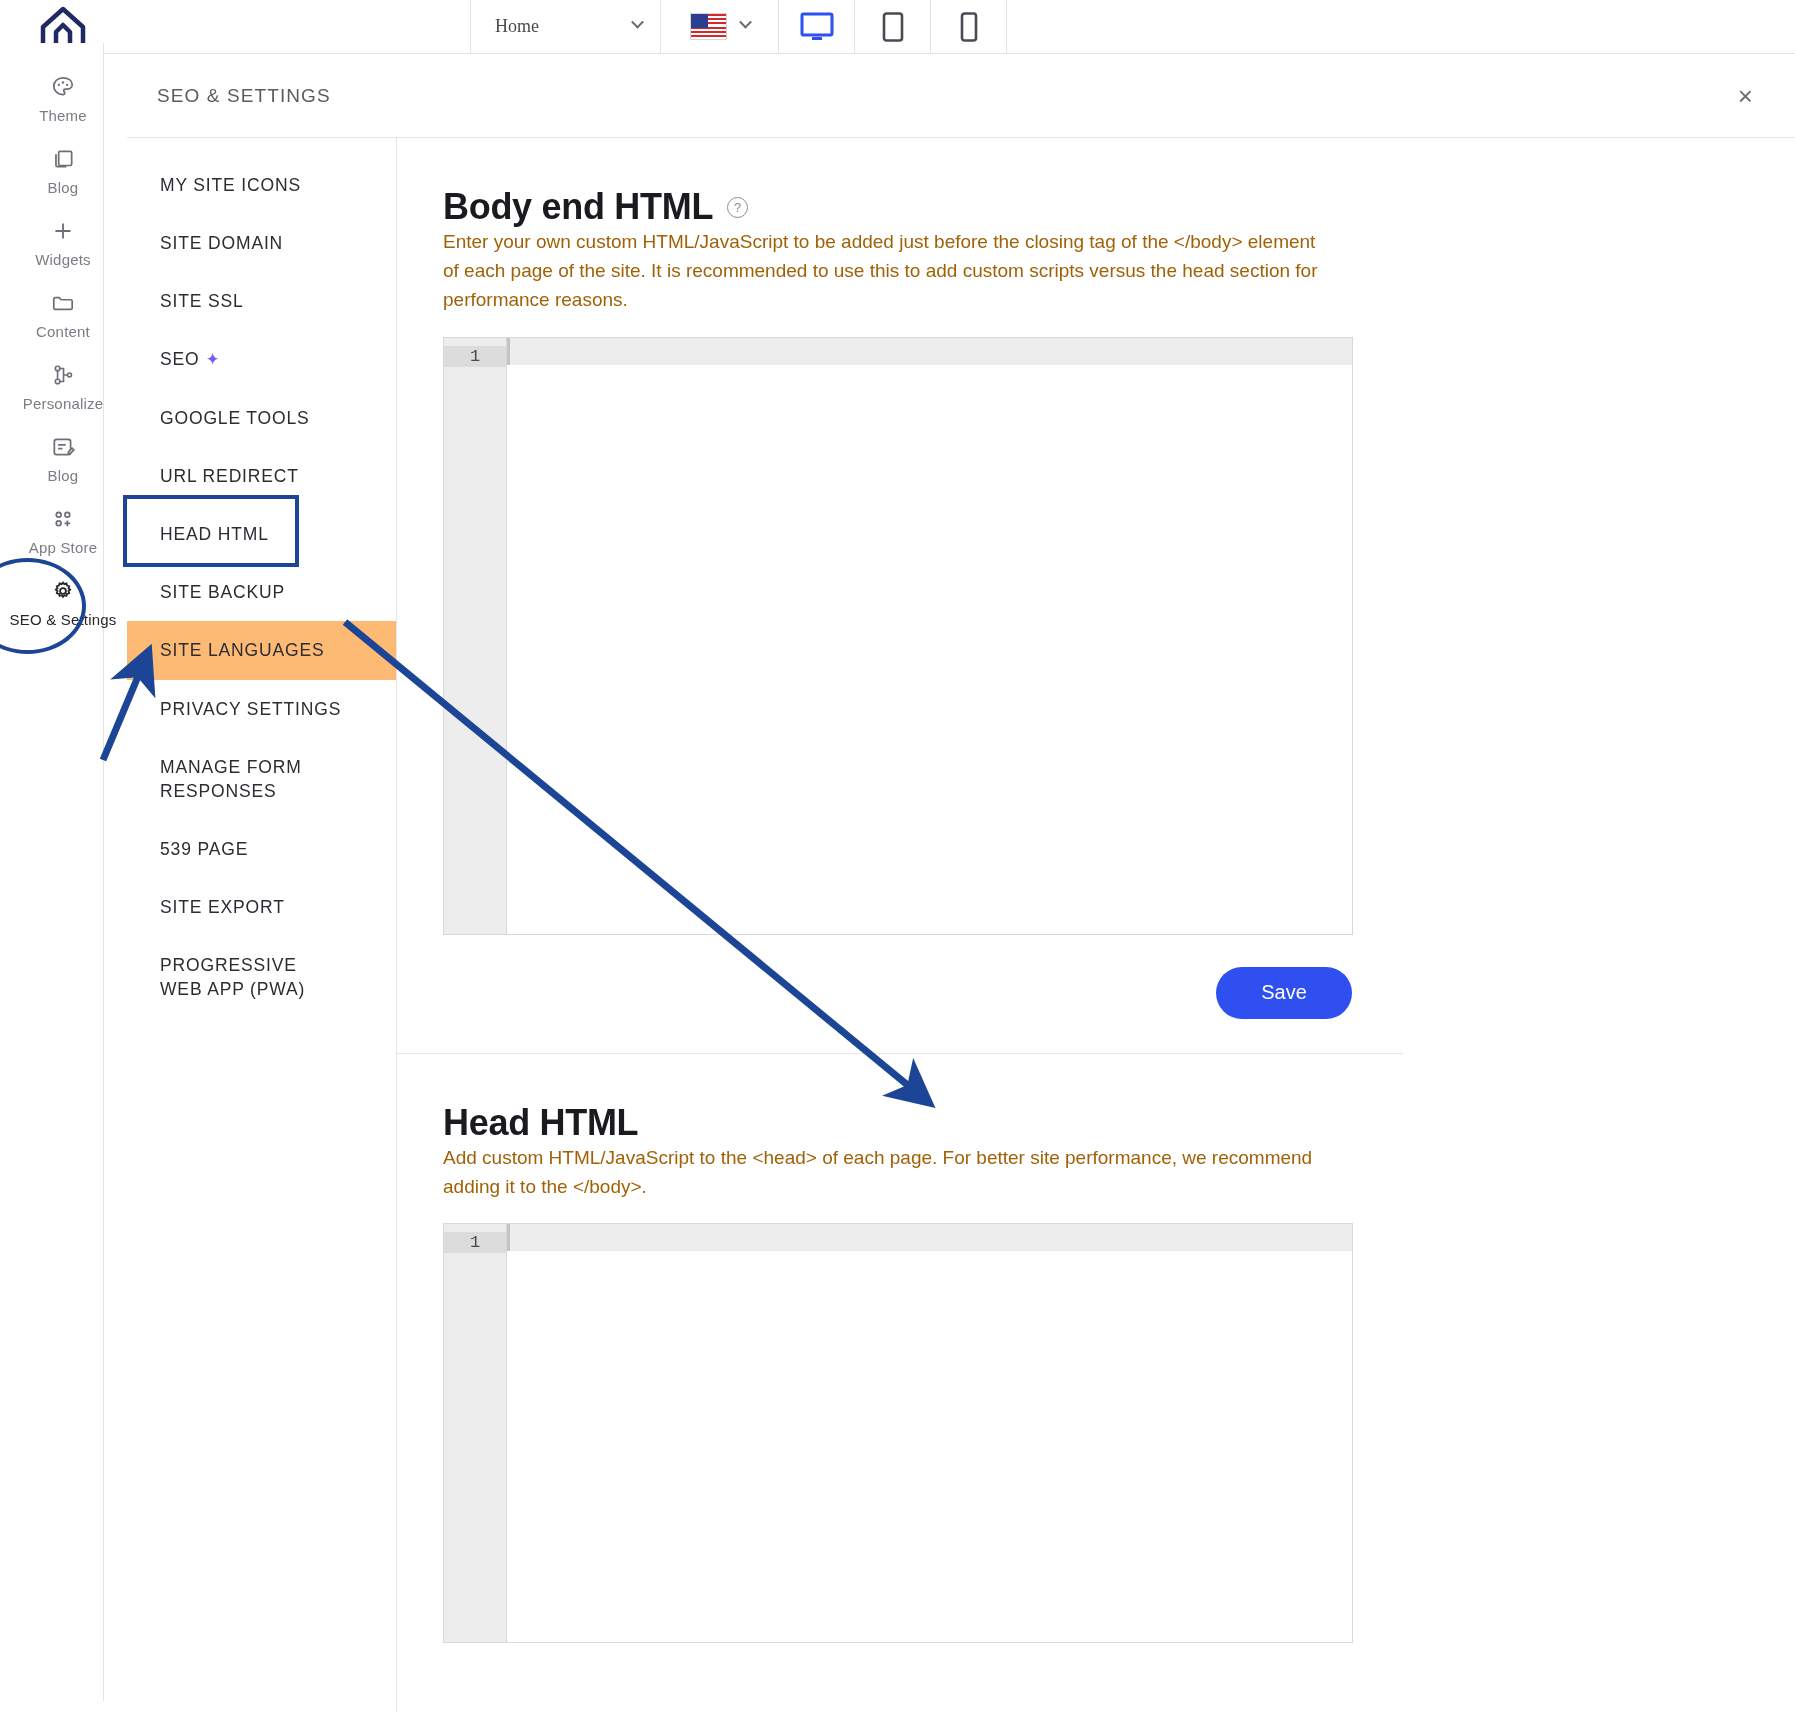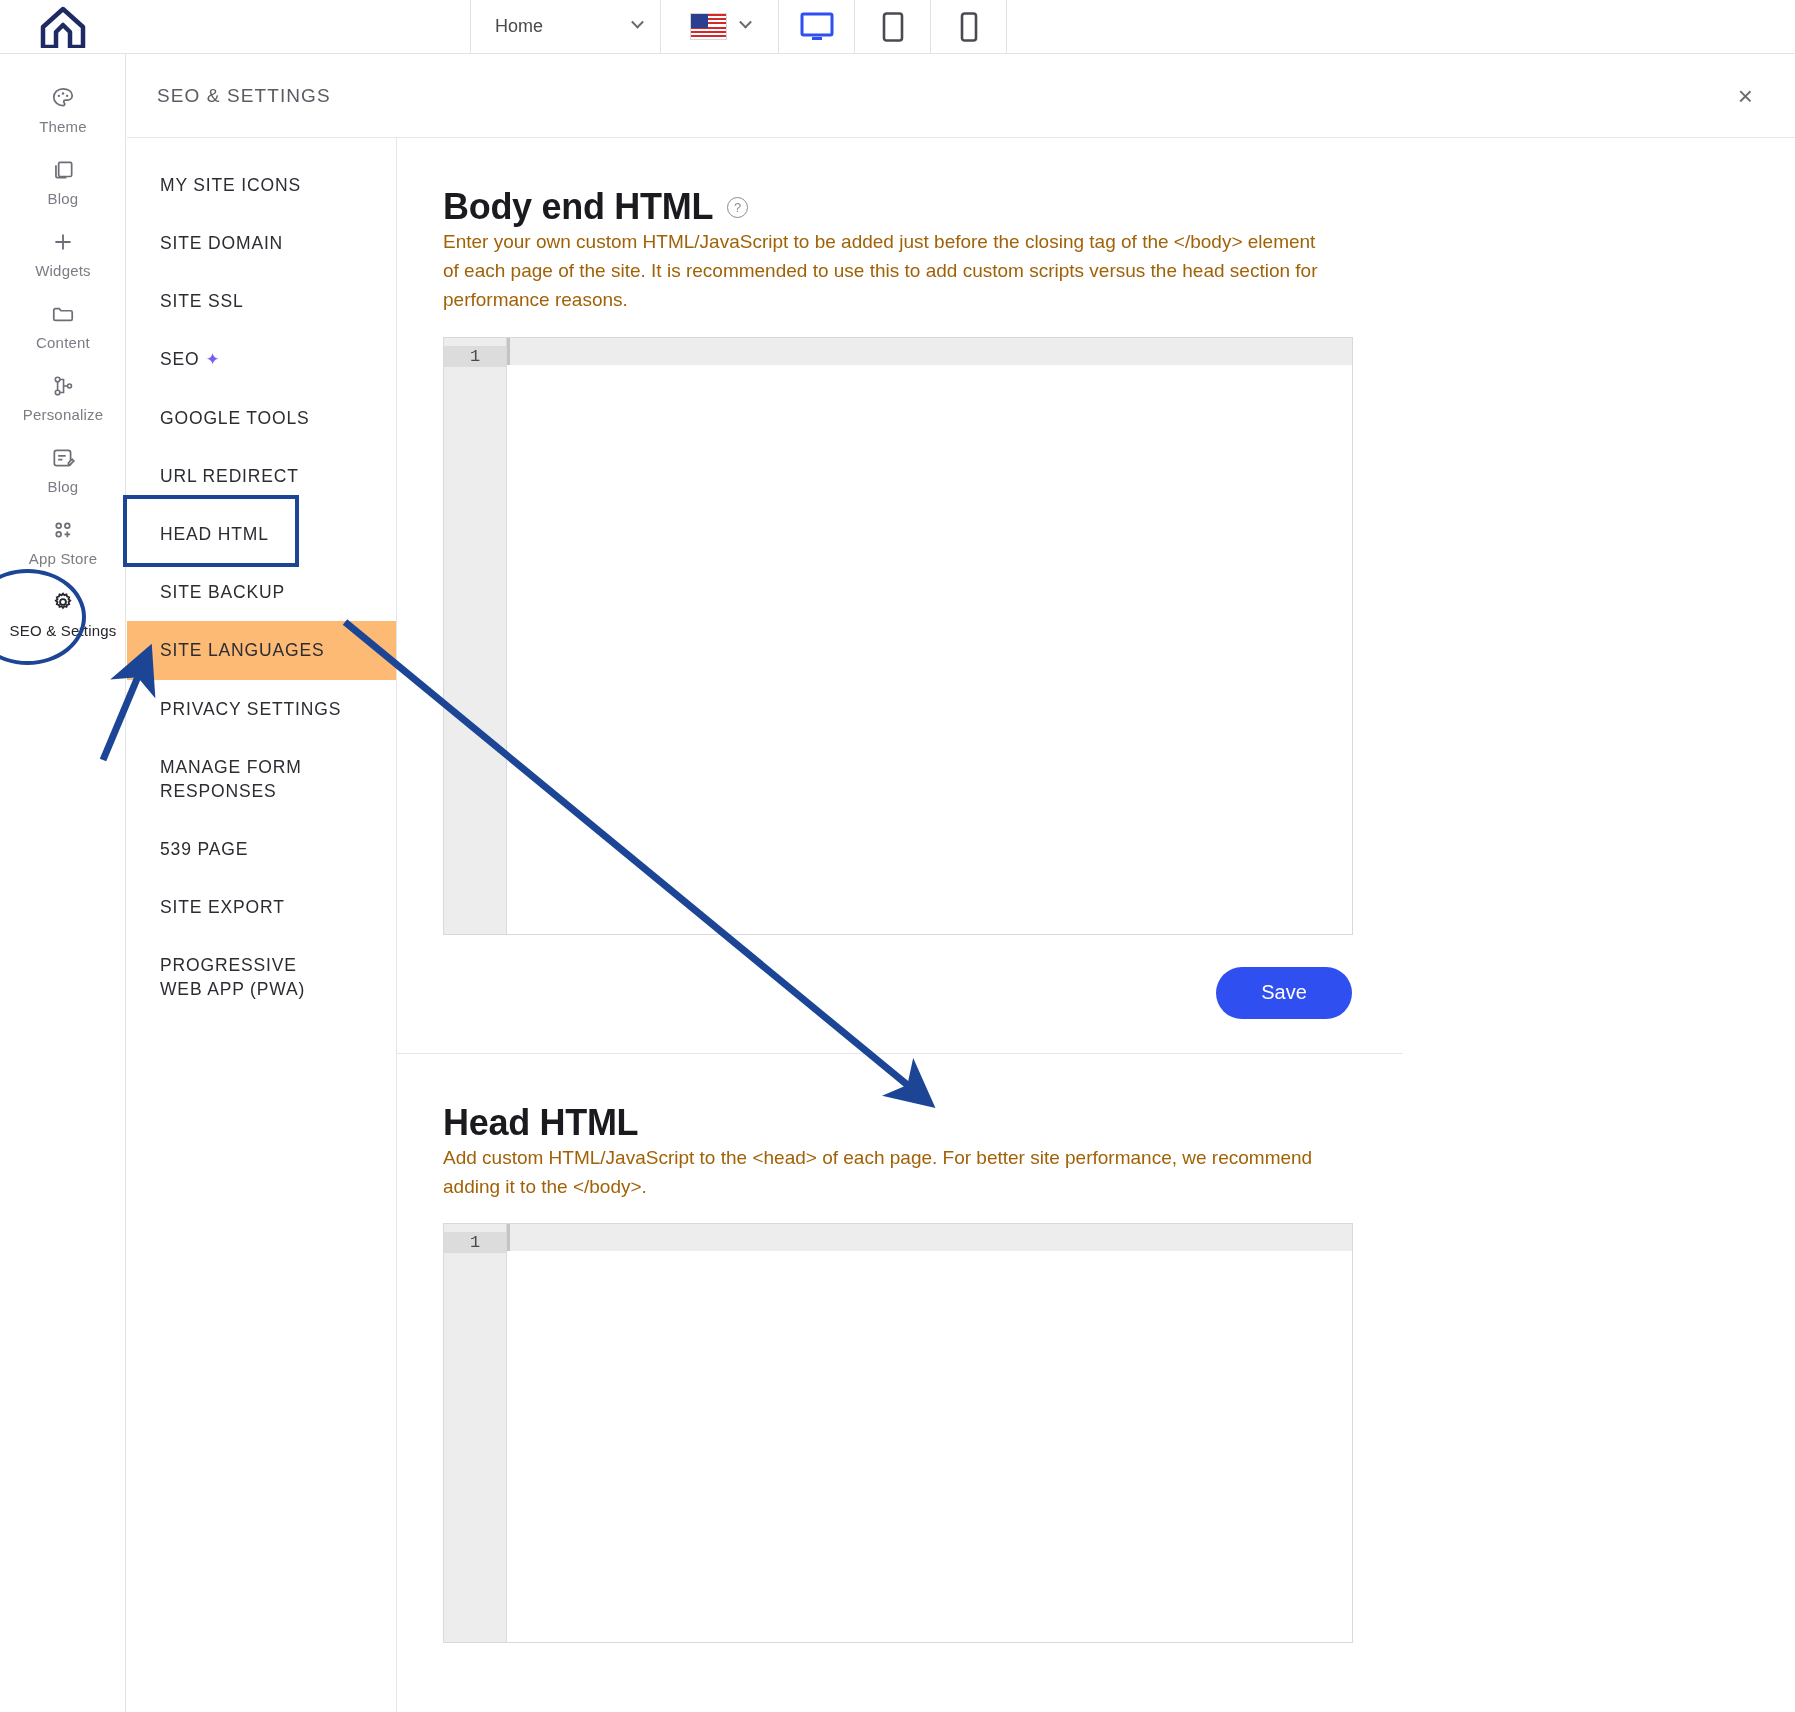--- a/index.html
+++ b/index.html
@@ -13,20 +13,21 @@
 
   
   .topbar {
     position: absolute;
     top: 0; left: 0;
     width: 1795px; height: 54px;
     background: #ffffff;
     border-bottom: 1px solid #e3e3e3;
     display: flex;
     align-items: stretch;
+    font-family: Liberation Serif, serif;
   }
   .logo-cell {
     width: 126px;
     display: flex;
     align-items: center;
     justify-content: center;
   }
   .topbar-spacer { width: 345px; border-right: 1px solid #e3e3e3; }
   .page-select {
     width: 190px;
@@ -78,22 +79,22 @@
     display: flex;
     align-items: center;
     justify-content: center;
     cursor: pointer;
   }
   .device-btn:first-of-type { width: 78px; }
 
   
   .rail {
     position: absolute;
-    top: 54px; left: 0;
-    width: 126px; height: 1658px;
+    top: 43px; left: 0;
+    width: 104px; height: 1658px;
     background: #ffffff;
     border-right: 1px solid #e3e3e3;
     padding-top: 20px;
   }
   .rail-item {
     width: 126px;
     padding: 11px 0 11px 0;
     display: flex;
     flex-direction: column;
     align-items: center;

